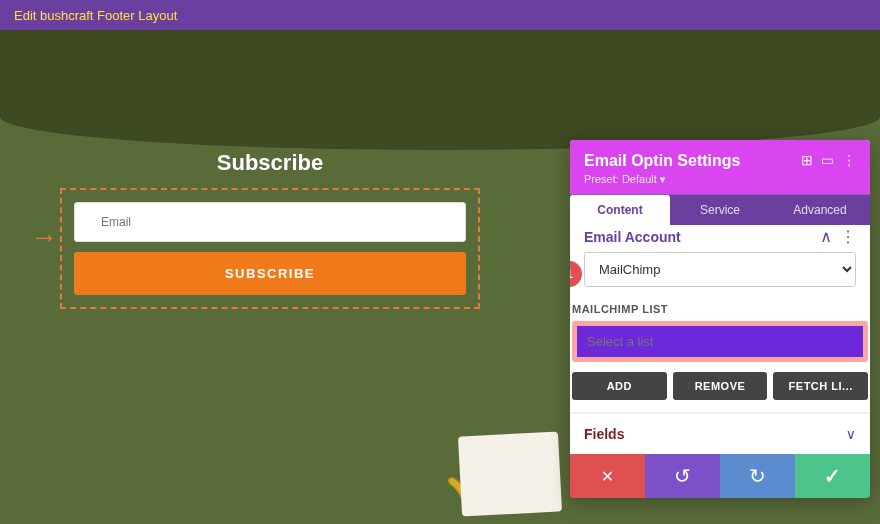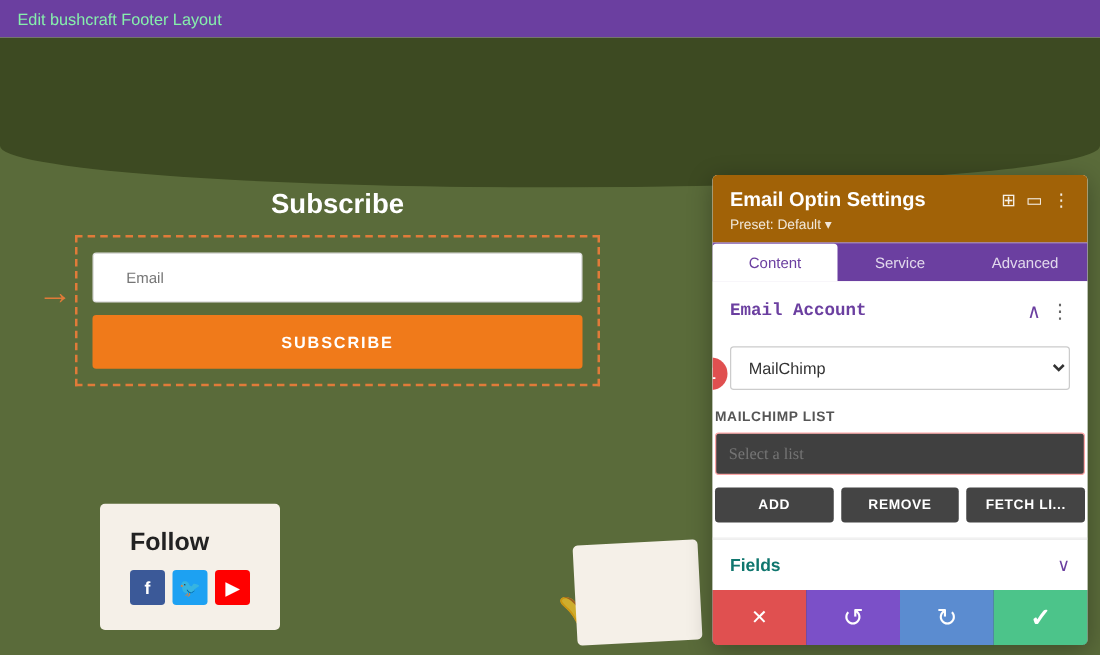--- a/index.html
+++ b/index.html
@@ -1,21 +1,21 @@
 <!DOCTYPE html>
 <html><head>
   <meta charset="utf-8">
   <style>
     * { box-sizing: border-box; margin: 0; padding: 0; }
     body { width: 880px; height: 524px; overflow: hidden; font-family: -apple-system, BlinkMacSystemFont, 'Segoe UI', sans-serif; position: relative; }
 
     
     #top-bar {
       background: #6b3fa0;
-      color: #86efac;
+      color: #fde047;
       font-size: 13px;
       padding: 8px 14px;
       height: 30px;
       display: flex;
       align-items: center;
       font-weight: 500;
     }
 
     
     #canvas-area {
@@ -147,21 +147,21 @@
       top: 110px;
       right: 10px;
       width: 300px;
       background: white;
       border-radius: 4px;
       box-shadow: 0 4px 20px rgba(0,0,0,0.3);
       overflow: hidden;
     }
 
     #panel-header {
-      background: #a16207;
+      background: #d946ef;
       padding: 12px 14px 8px;
       display: flex;
       justify-content: space-between;
       align-items: flex-start;
     }
 
     #panel-title {
       color: white;
       font-size: 16px;
       font-weight: 700;
@@ -199,43 +199,42 @@
       padding: 8px 4px;
       text-align: center;
       font-size: 12px;
       color: rgba(255,255,255,0.8);
       cursor: pointer;
     }
 
     .panel-tab.active {
       background: white;
       color: #6b3fa0;
-      font-weight: 400;
+      font-weight: 700;
       border-radius: 3px 3px 0 0;
     }
 
     
     #panel-body {
       padding: 0;
       background: white;
       max-height: 320px;
       overflow-y: auto;
     }
 
     
     #email-account-section {
       border-bottom: 1px solid #eee;
     }
 
     #email-account-header {
       display: flex;
       justify-content: space-between;
       align-items: center;
-      padding: 14px 14px;
-      font-family: Liberation Mono, monospace;
+      padding: 2px 14px;
     }
 
     #email-account-title {
       color: #6b3fa0;
       font-size: 14px;
       font-weight: 600;
     }
 
     #email-account-controls {
       display: flex;
@@ -299,27 +298,26 @@
       cursor: pointer;
     }
 
     #mailchimp-list-section {
       padding: 4px 2px 12px;
     }
 
     .list-input {
       width: 100%;
       padding: 8px 10px;
-      border: 1px solid #fca5a5;
+      border: 5px solid #fca5a5;
       border-radius: 3px;
       font-size: 13px;
       color: #aaa;
-      background: #404040;
+      background: #6d28d9;
       margin-bottom: 10px;
-      font-family: Liberation Serif, serif;
     }
 
     #list-buttons {
       display: flex;
       gap: 6px;
     }
 
     .list-btn {
       flex: 1;
       padding: 8px 4px;
@@ -337,21 +335,21 @@
     
     #fields-section {
       display: flex;
       justify-content: space-between;
       align-items: center;
       padding: 12px 14px;
       border-top: 1px solid #eee;
     }
 
     #fields-title {
-      color: #0f766e;
+      color: #7f1d1d;
       font-size: 14px;
       font-weight: 600;
     }
 
     .chevron-icon {
       color: #6b3fa0;
       font-size: 14px;
       cursor: pointer;
     }
 
@@ -402,28 +400,20 @@
   <div id="arrow">→</div>
 
   <div id="subscribe-section">
     <div id="subscribe-title">Subscribe</div>
     <div id="subscribe-form-wrapper">
       <input id="email-input" type="text" placeholder="Email" style="">
       <button id="subscribe-btn">SUBSCRIBE</button>
     </div>
   </div>
 
-  <div id="follow-section">
-    <div id="follow-title">Follow</div>
-    <div id="social-icons">
-      <div class="social-icon social-fb">f</div>
-      <div class="social-icon social-tw">🐦</div>
-      <div class="social-icon social-yt">▶</div>
-    </div>
-  </div>
 
   <div id="hand-area">🤚</div>
 
   <div id="card-right"></div>
 
   <div id="settings-panel">
 
     <div id="panel-header">
       <div>
         <div id="panel-title">Email Optin Settings</div>

